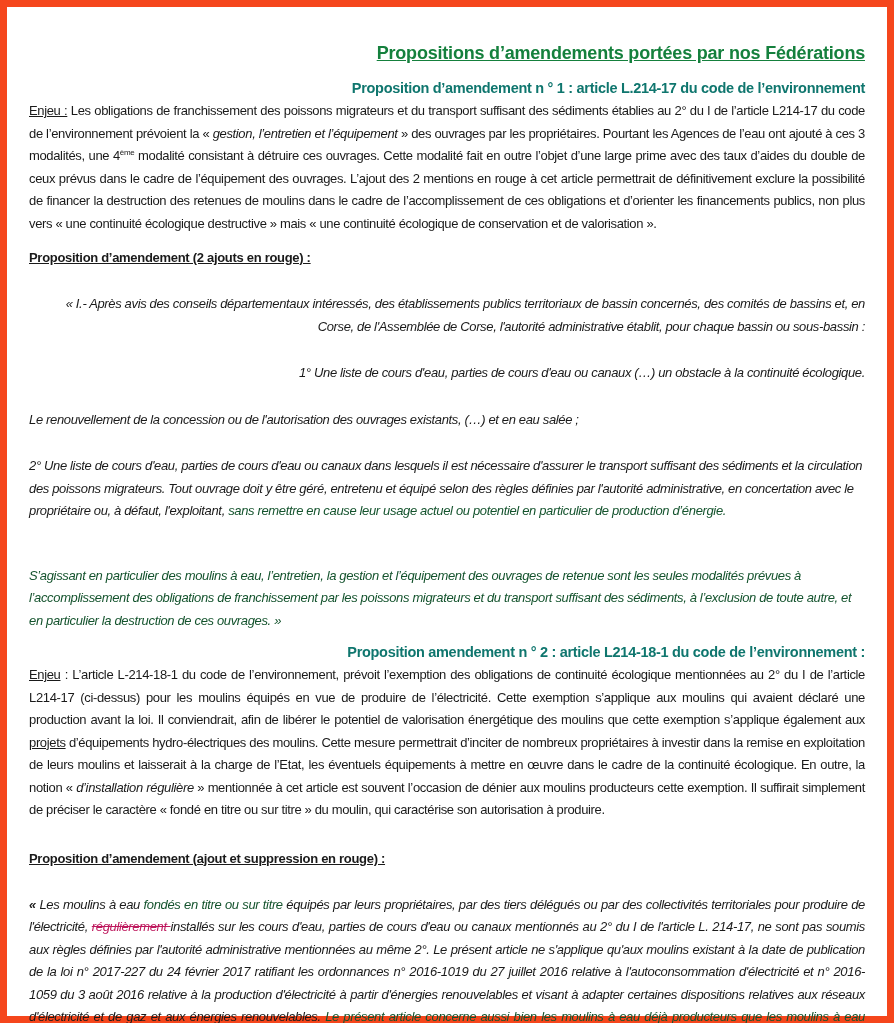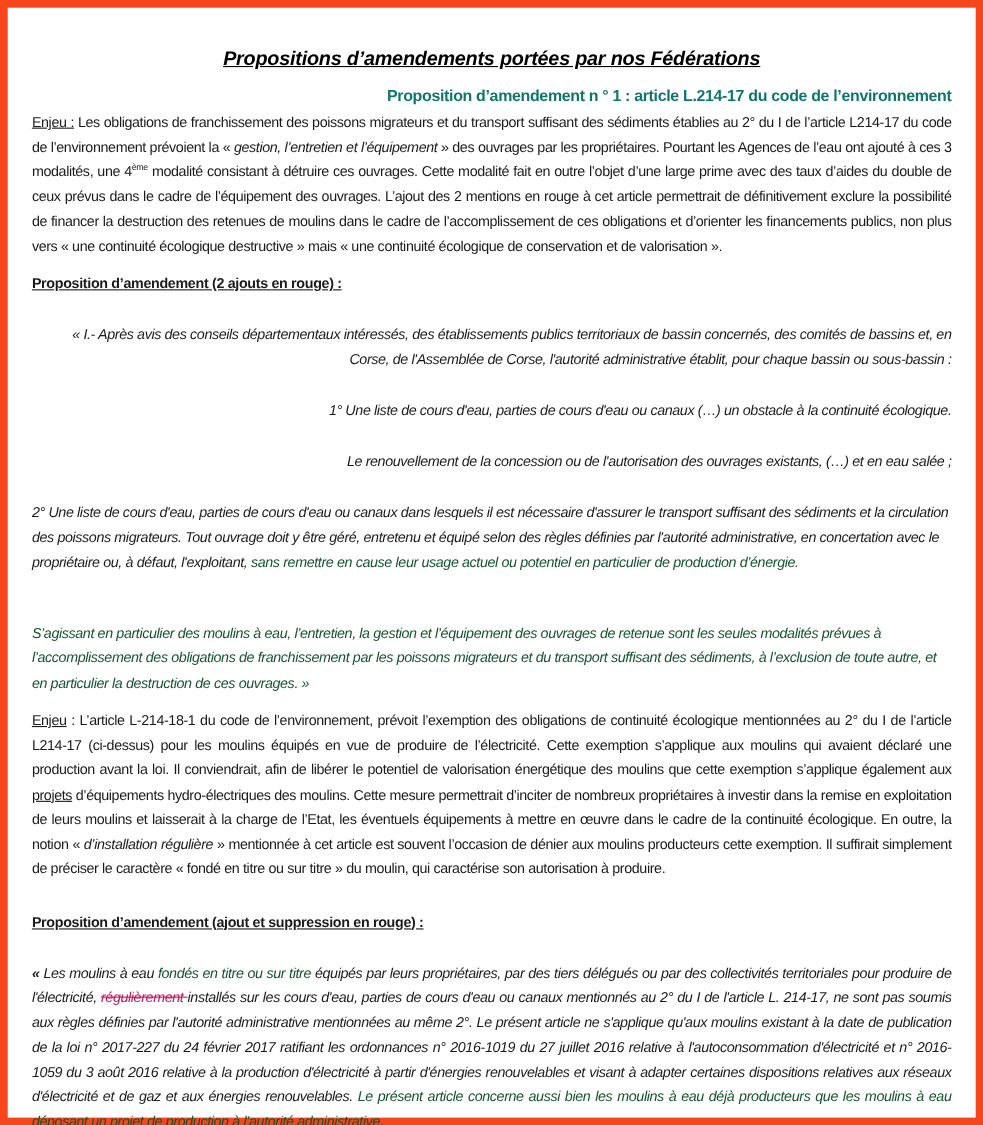--- a/index.html
+++ b/index.html
@@ -8,29 +8,28 @@
     position: relative;
     box-sizing: border-box;
     width: 894px; height: 1023px;
     border: 7px solid #f5461c;
     background: #ffffff;
     padding: 30px 22px 0 22px;
     font-family: "Liberation Sans Narrow", "Liberation Sans", sans-serif;
     color: #1a1a1a;
   }
   .doc-title {
-    text-align: center;
+    text-align: right;
     font-family: "Liberation Sans", sans-serif;
     font-weight: bold;
     font-size: 18px;
-    color: #000000;
+    color: #15803d;
     text-decoration: underline;
     margin: 6px 0 16px 0;
     letter-spacing: -0.2px;
-    font-style: italic;
   }
   .sec-title {
     font-family: "Liberation Sans", sans-serif;
     font-weight: bold;
     font-size: 14.5px;
     color: #0f766e;
     margin: 0 0 4px 0;
     letter-spacing: -0.3px;
     text-align: right;
   }
@@ -70,31 +69,32 @@
 
   <div>
     <div class="sec-title">Proposition d’amendement n ° 1 : article L.214-17 du code de l’environnement</div>
     <p class="para"><span class="lbl">Enjeu :</span><span> Les obligations de franchissement des poissons migrateurs et du transport suffisant des sédiments établies au 2° du I de l’article L214-17 du code de l’environnement prévoient la « </span><span class="it">gestion, l’entretien et l’équipement</span><span> » des ouvrages par les propriétaires. Pourtant les Agences de l’eau ont ajouté à ces 3 modalités, une 4</span><sup>ème</sup><span> modalité consistant à détruire ces ouvrages. Cette modalité fait en outre l’objet d’une large prime avec des taux d’aides du double de ceux prévus dans le cadre de l’équipement des ouvrages. L’ajout des 2 mentions en rouge à cet article permettrait de définitivement exclure la possibilité de financer la destruction des retenues de moulins dans le cadre de l’accomplissement de ces obligations et d’orienter les financements publics, non plus vers « une continuité écologique destructive » mais « une continuité écologique de conservation et de valorisation ».</span></p>
 
     <div class="gap-s"></div>
 
     <div class="sub-title">Proposition d’amendement (2 ajouts en rouge) :</div>
     <p class="para it" style="text-align:right">« I.- Après avis des conseils départementaux intéressés, des établissements publics territoriaux de bassin concernés, des comités de bassins et, en Corse, de l'Assemblée de Corse, l'autorité administrative établit, pour chaque bassin ou sous-bassin :</p>
     <p class="para it" style="text-align:right">1° Une liste de cours d'eau, parties de cours d'eau ou canaux (…) un obstacle à la continuité écologique.</p>
-    <p class="para it" style="text-align:right">Le renouvellement de la concession ou de l'autorisation des ouvrages existants, (…) et en eau salée ;</p>
+    <p class="para it" style="text-align:left">Le renouvellement de la concession ou de l'autorisation des ouvrages existants, (…) et en eau salée ;</p>
     <p class="para it" style="text-align:left"><span>2° Une liste de cours d'eau, parties de cours d'eau ou canaux dans lesquels il est nécessaire d'assurer le transport suffisant des sédiments et la circulation des poissons migrateurs. Tout ouvrage doit y être géré, entretenu et équipé selon des règles définies par l'autorité administrative, en concertation avec le propriétaire ou, à défaut, l'exploitant, </span><span class="red">sans remettre en cause leur usage actuel ou potentiel en particulier de production d’énergie.</span></p>
 
     <div class="gap-m"></div>
 
     <p class="para it red" style="text-align:left">S’agissant en particulier des moulins à eau, l’entretien, la gestion et l’équipement des ouvrages de retenue sont les seules modalités prévues à l’accomplissement des obligations de franchissement par les poissons migrateurs et du transport suffisant des sédiments, à l’exclusion de toute autre, et en particulier la destruction de ces ouvrages. »</p>
   </div>
 
   <div class="gap-s"></div>
 
   <div>
+    <div class="sec-title">Proposition amendement n ° 2 : article L214-18-1 du code de l’environnement :</div>
     <p class="para"><span class="lbl">Enjeu</span><span> : L’article L-214-18-1 du code de l’environnement, prévoit l’exemption des obligations de continuité écologique mentionnées au 2° du I de l’article L214-17 (ci-dessus) pour les moulins équipés en vue de produire de l’électricité. Cette exemption s’applique aux moulins qui avaient déclaré une production avant la loi. Il conviendrait, afin de libérer le potentiel de valorisation énergétique des moulins que cette exemption s’applique également aux </span><span class="u">projets</span><span> d’équipements hydro-électriques des moulins. Cette mesure permettrait d’inciter de nombreux propriétaires à investir dans la remise en exploitation de leurs moulins et laisserait à la charge de l’Etat, les éventuels équipements à mettre en œuvre dans le cadre de la continuité écologique. En outre, la notion « </span><span class="it">d’installation régulière</span><span> » mentionnée à cet article est souvent l’occasion de dénier aux moulins producteurs cette exemption. Il suffirait simplement de préciser le caractère « fondé en titre ou sur titre » du moulin, qui caractérise son autorisation à produire.</span></p>
 
     <div class="gap-l"></div>
 
     <div class="sub-title">Proposition d’amendement (ajout et suppression en rouge) :</div>
     <p class="para it"><b>« </b><span>Les moulins à eau </span><span class="red">fondés en titre ou sur titre</span><span> équipés par leurs propriétaires, par des tiers délégués ou par des collectivités territoriales pour produire de l'électricité, </span><span class="strike">régulièrement </span><span>installés sur les cours d'eau, parties de cours d'eau ou canaux mentionnés au 2° du I de l'article L. 214-17, ne sont pas soumis aux règles définies par l'autorité administrative mentionnées au même 2°. Le présent article ne s'applique qu'aux moulins existant à la date de publication de la loi n° 2017-227 du 24 février 2017 ratifiant les ordonnances n° 2016-1019 du 27 juillet 2016 relative à l'autoconsommation d'électricité et n° 2016-1059 du 3 août 2016 relative à la production d'électricité à partir d'énergies renouvelables et visant à adapter certaines dispositions relatives aux réseaux d'électricité et de gaz et aux énergies renouvelables. </span><span class="red">Le présent article concerne aussi bien les moulins à eau déjà producteurs que les moulins à eau déposant un projet de production à l’autorité administrative.</span></p>
   </div>
 
 </div>
 

